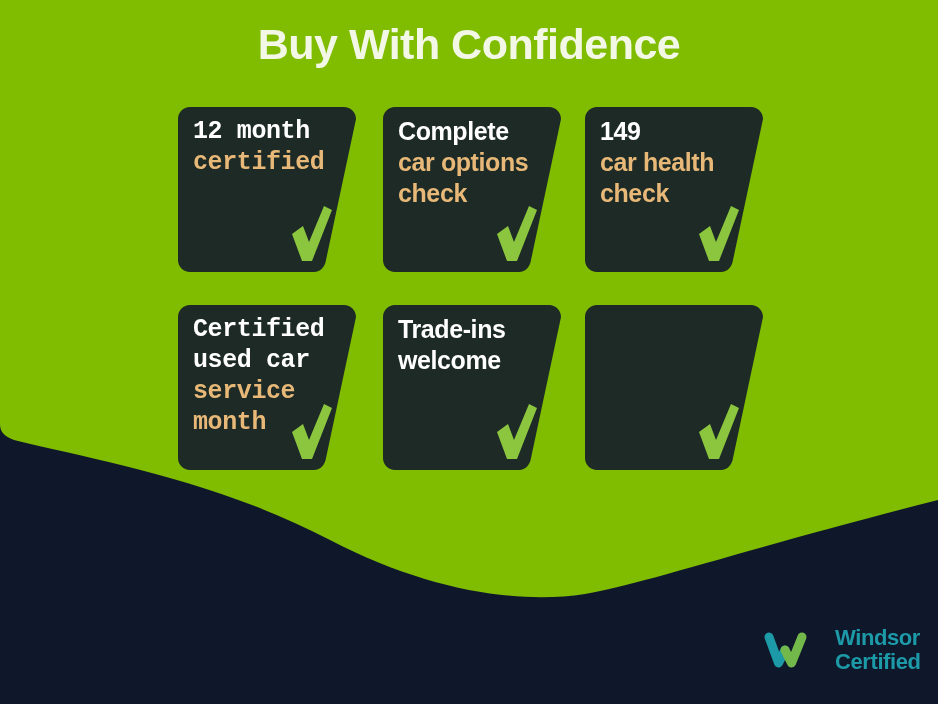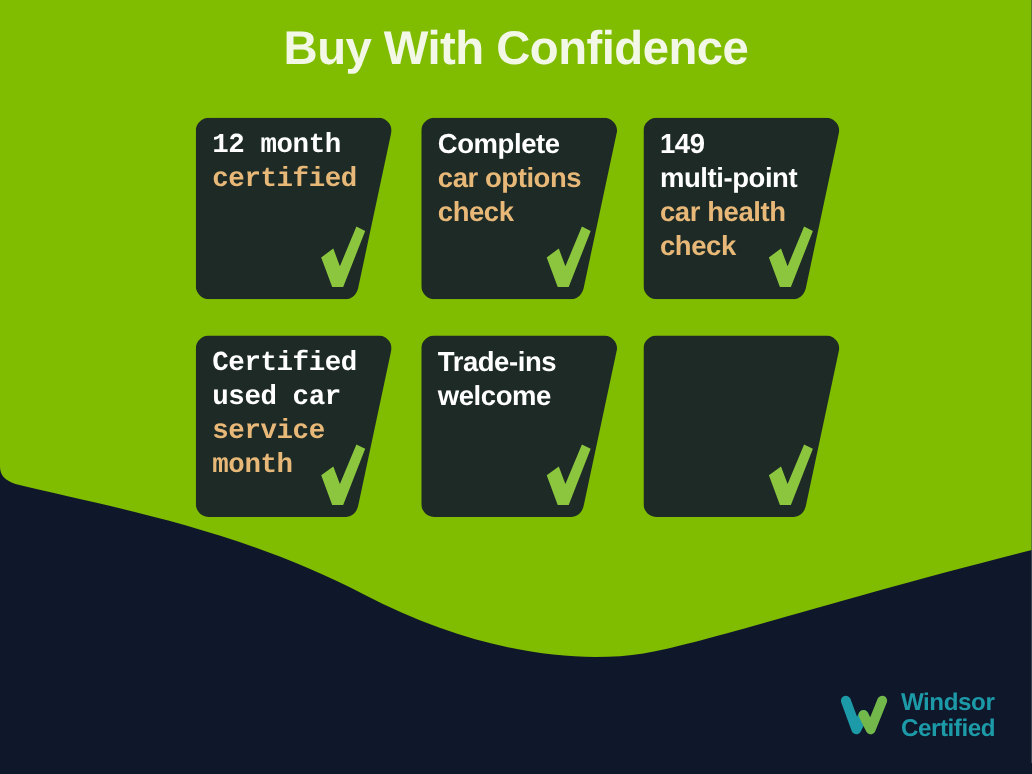--- a/index.html
+++ b/index.html
@@ -99,20 +99,21 @@
   }
 
   
   #logo {
     position: absolute;
     z-index: 4;
     left: 764px;
     top: 626px;
     display: flex;
     align-items: center;
+    gap: 16px;
   }
   #logo-mark { width: 48px; height: 48px; display: block; }
   #logo-words {
     margin-left: 7px;
     color: #1d9aa8;
     font-size: 22px;
     font-weight: 700;
     line-height: 24px;
     letter-spacing: -0.4px;
   }
@@ -169,21 +170,20 @@
       </div>
 
       <div class="card col-2">
         <svg class="card-shape" viewBox="0 0 178 165" preserveAspectRatio="none">
           <path d="M12,0 L166,0 C172.6,0 178,5.4 178,12 L148,153
                    C147,159.8 142.6,165 136,165 L12,165
                    C5.4,165 0,159.6 0,153 L0,12 C0,5.4 5.4,0 12,0 Z" fill="#1d2a26"></path>
         </svg>
         <div class="card-text">
           <span class="line-white">149</span>
-          <span class="line-white">multi-point</span>
           <span class="line-tan">car health</span>
           <span class="line-tan">check</span>
         </div>
         <svg class="card-check" viewBox="0 0 46 60">
           <path d="M4,30 L15,22 L21,38 L36,2 L44,6 L24,57 L14,57 Z" fill="#8cc63e"></path>
         </svg>
       </div>
 
     </div>
 

